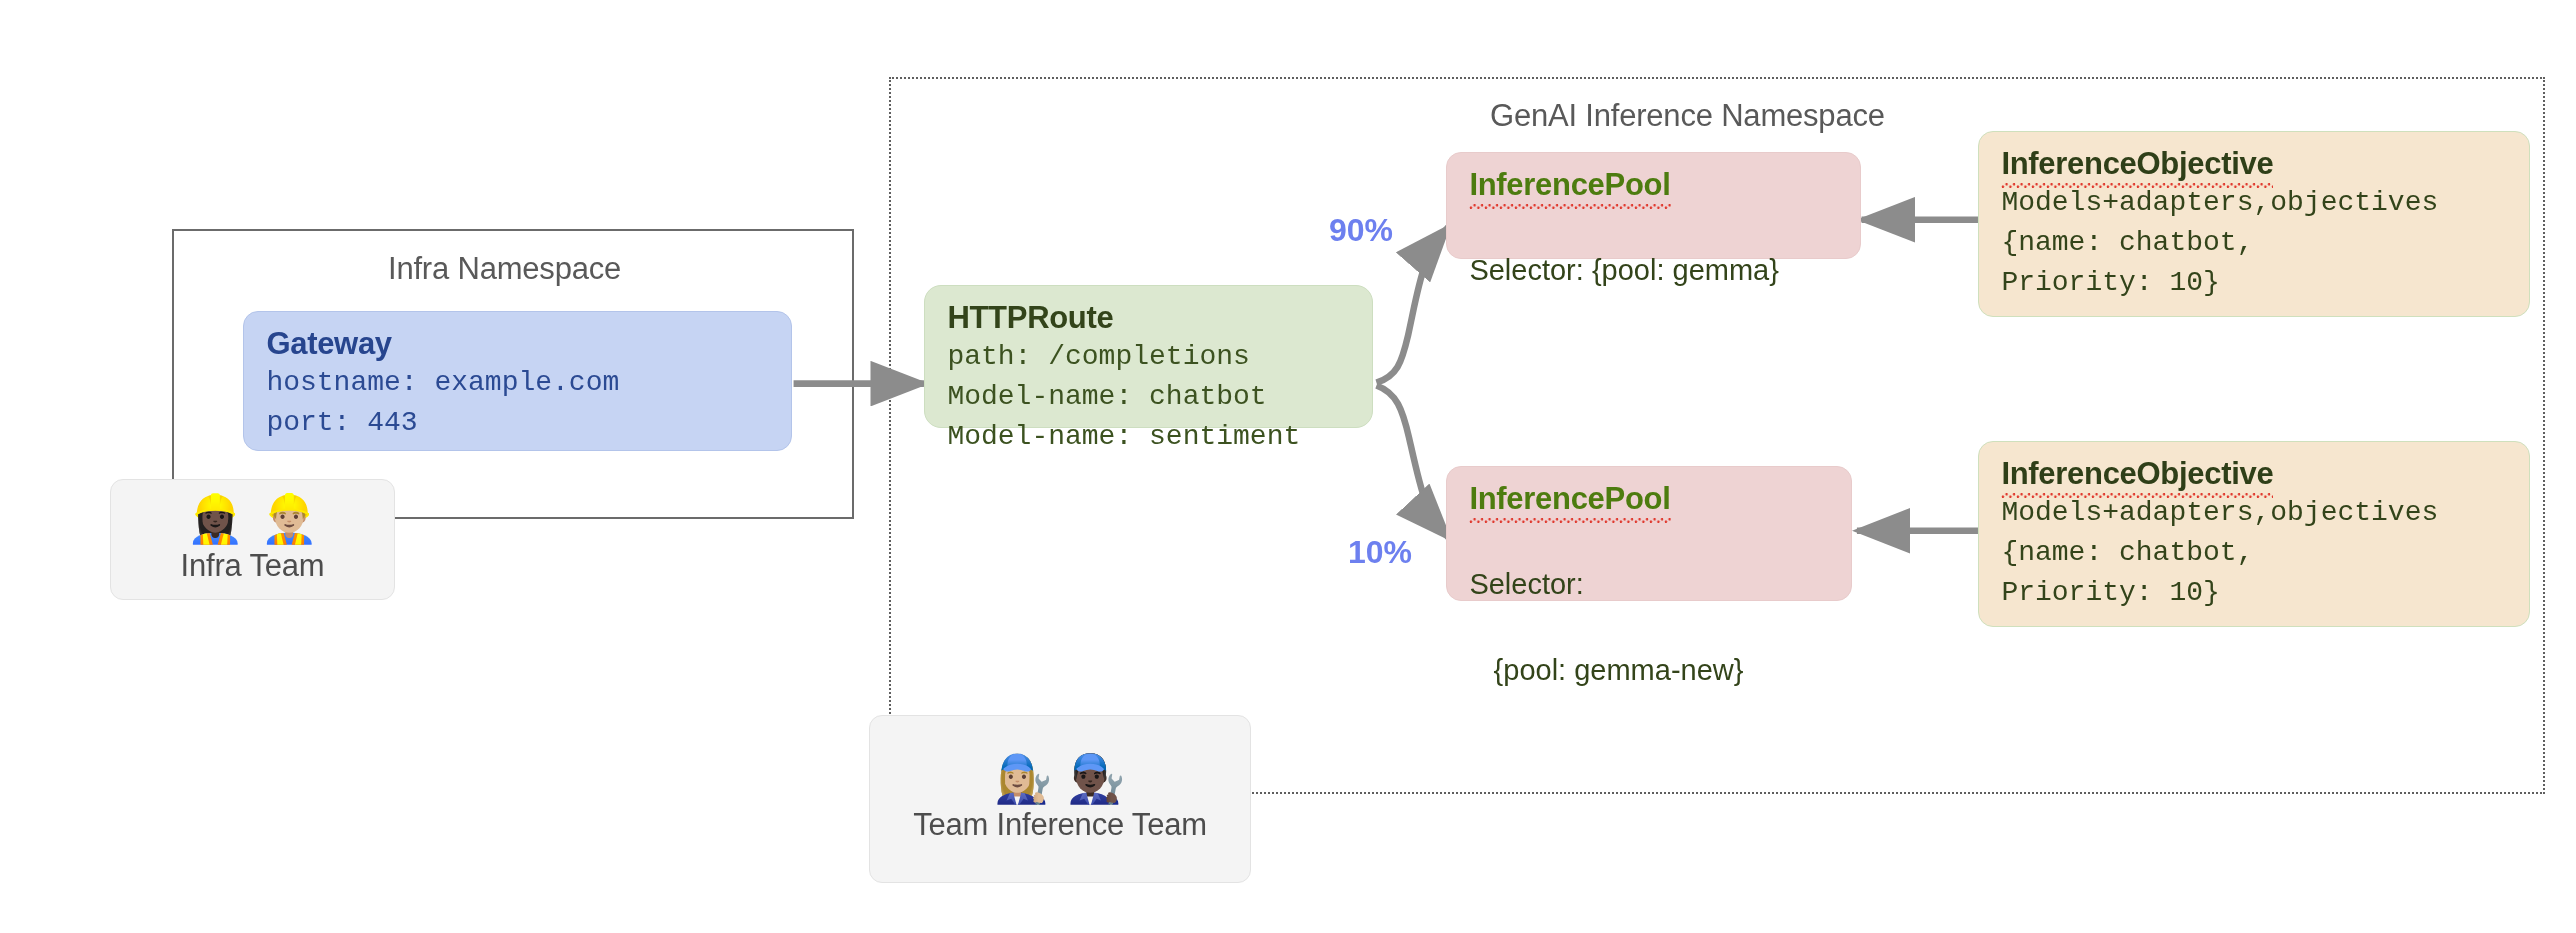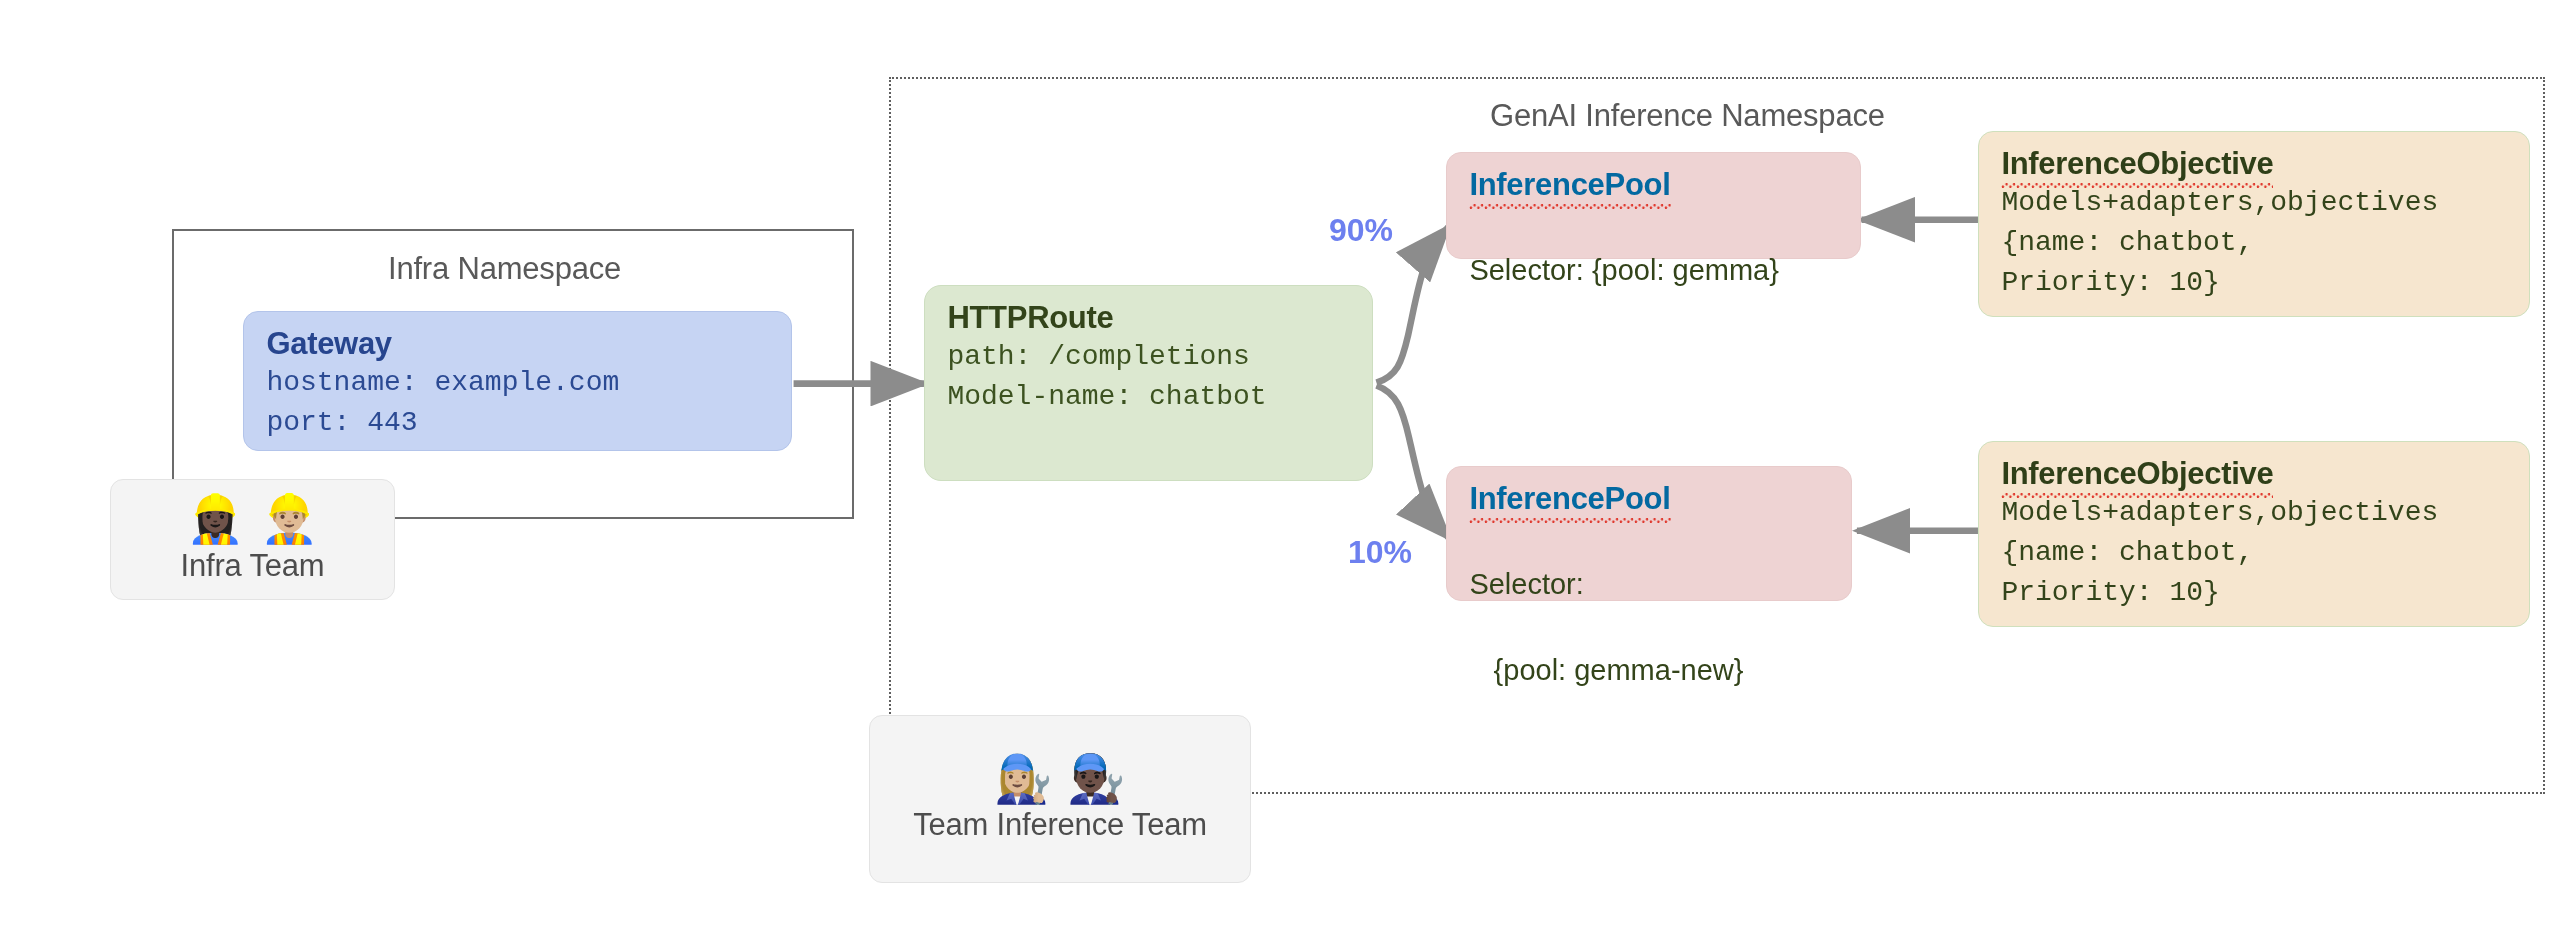--- a/index.html
+++ b/index.html
@@ -83,21 +83,21 @@
     border-radius: 17px;
   }
   .httproute .title { color: #33441a; }
   .httproute .line  { color: #3c5220; }
 
   .pool {
     background: #eed3d3;
     border: 0.9px solid #e8cbcb;
     border-radius: 15px;
   }
-  .pool .title { color: #0369a1; }
+  .pool .title { color: #4d7c0f; }
   .pool .line-sans { color: #33441a; margin-top: 48px; }
 
   .objective {
     background: #f6e6cf;
     border: 1.9px solid #cfe0bd;
     border-radius: 15px;
   }
   .objective .title { color: #2f3f18; }
   .objective .line  { color: #33441a; }
 
@@ -195,24 +195,25 @@
 
     <line x1="2124" y1="570" x2="1994" y2="570" stroke="#8c8c8c" stroke-width="7" marker-end="url(#arrowhead)"></line>
   </svg>
 
   <div class="node gateway" style="left:243px; top:303px; width:549px; height:140px;">
     <div class="title">Gateway</div>
     <div class="line">hostname: example.com</div>
     <div class="line">port: 443</div>
   </div>
 
-  <div class="node httproute" style="left:924px; top:285px; width:449px; height:196px;">
+  <div class="node httproute" style="left:924px; top:285px; width:449px; height:143px;">
     <div class="title">HTTPRoute</div>
     <div class="line">path: /completions</div>
     <div class="line">Model-name: chatbot</div>
+    <div class="line">Model-name: sentiment</div>
   </div>
 
   <div class="node pool" style="left:1446px; top:152px; width:415px; height:107px;">
     <div class="title squiggle">InferencePool</div>
     <div class="line-sans">Selector: {pool: gemma}</div>
   </div>
 
   <div class="node pool" style="left:1446px; top:466px; width:406px; height:135px;">
     <div class="title squiggle">InferencePool</div>
     <div class="line-sans">Selector:</div>

